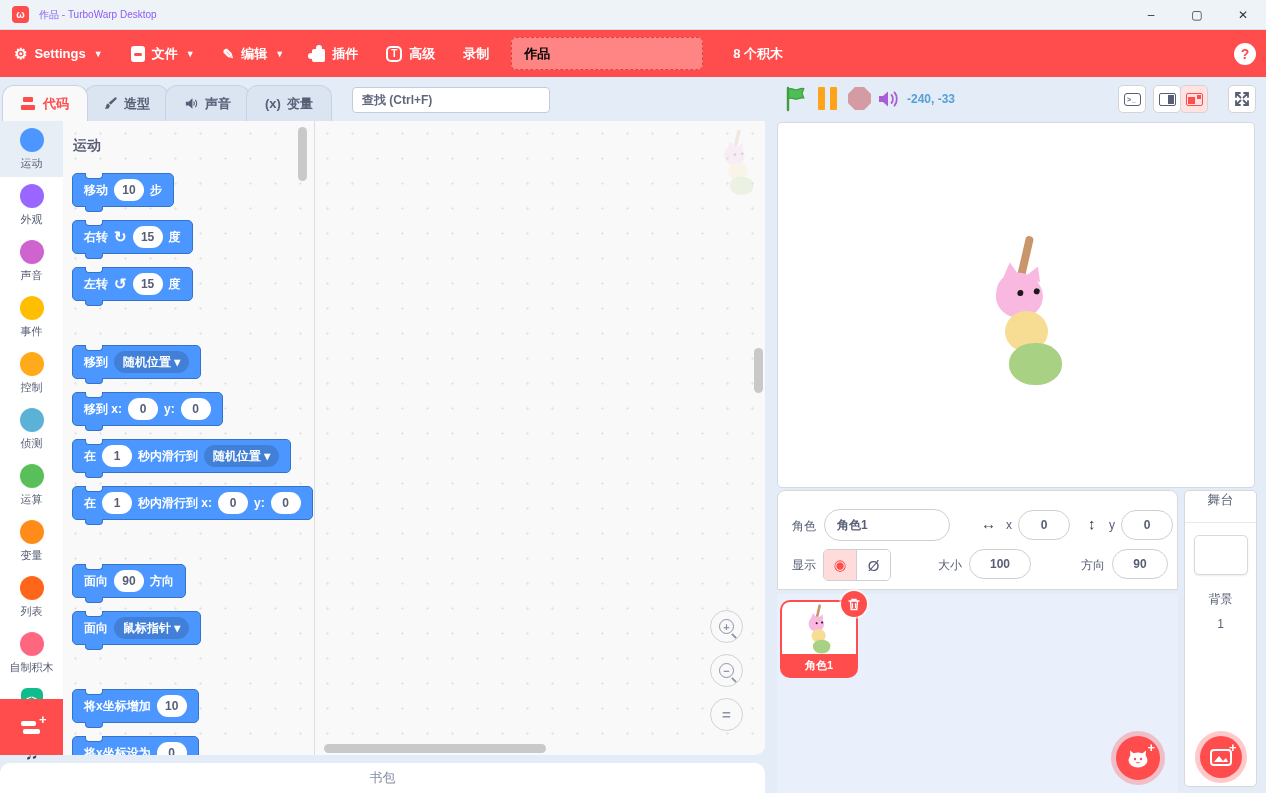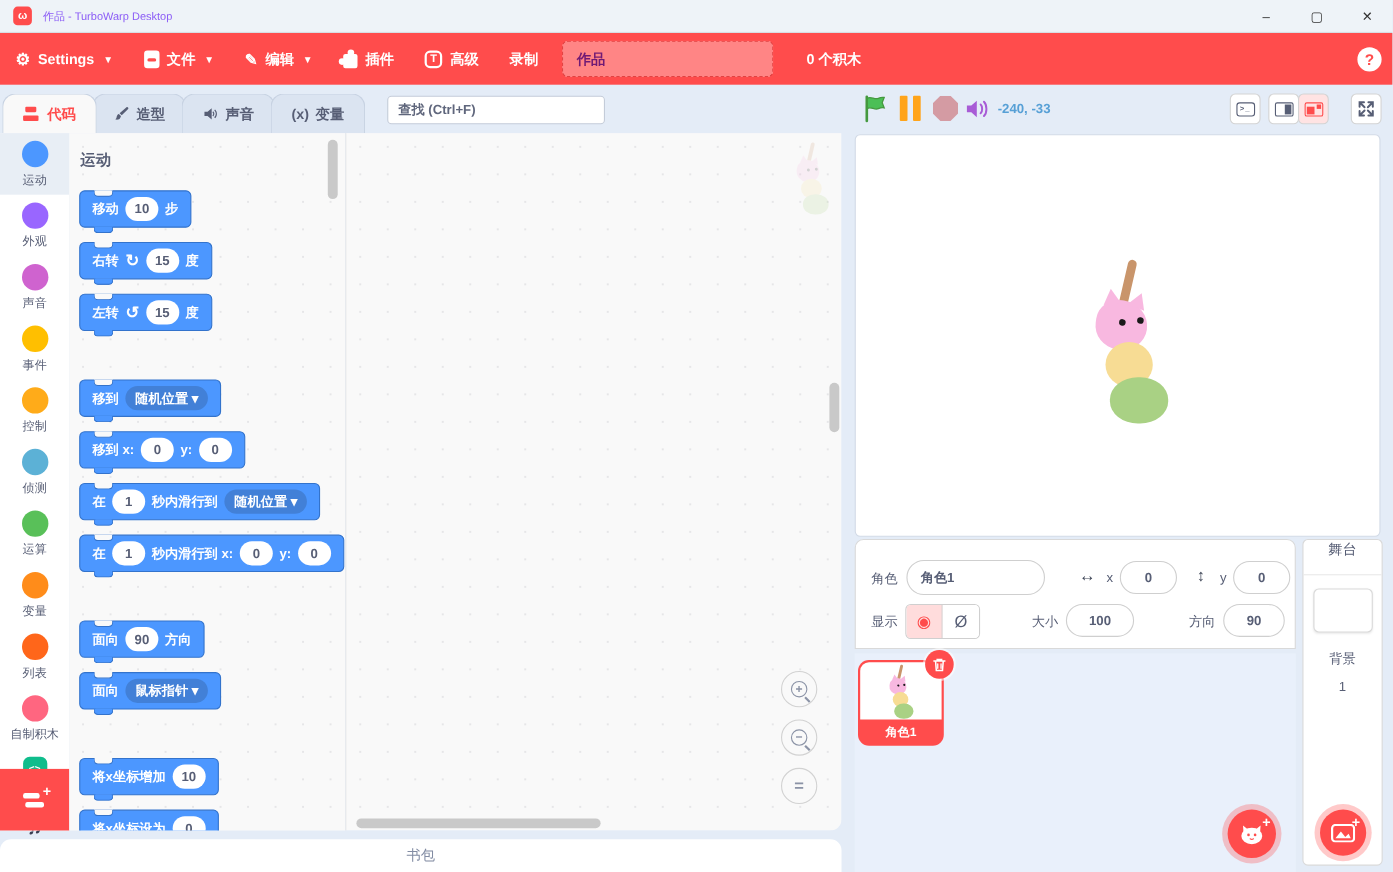--- a/index.html
+++ b/index.html
@@ -18,21 +18,21 @@
   .menu-item { display:flex; align-items:center; gap:7px; padding:0 14px; height:100%; font-size:13px; font-weight:bold; cursor:default; }
   .caret { font-size:9px; margin-left:1px; }
   .gear-glyph { font-size:15px; }
   .file-glyph { width:14px; height:16px; background:#fff; border-radius:3px; position:relative; }
   .file-glyph::after { content:""; position:absolute; left:3px; top:7px; width:8px; height:3px; background:#ff4c4c; border-radius:2px; }
   .pencil-glyph { font-size:14px; }
   .puzzle-glyph { width:13px; height:13px; background:#fff; border-radius:2px; position:relative; margin-top:3px; }
   .puzzle-glyph::before { content:""; position:absolute; top:-4px; left:4px; width:6px; height:6px; background:#fff; border-radius:50%; }
   .puzzle-glyph::after { content:""; position:absolute; left:-4px; top:4px; width:6px; height:6px; background:#fff; border-radius:50%; }
   .tw-glyph { width:16px; height:16px; border:2px solid #fff; border-radius:5px; display:flex; align-items:center; justify-content:center; font-size:10px; font-weight:bold; color:#fff; }
-  .project-input { margin-left:8px; width:192px; height:33px; background:#ff8585; border:1px dashed #e04343; border-radius:5px; color:#701a75; font-size:13px; font-weight:bold; padding:0 12px; outline:none; }
+  .project-input { margin-left:8px; width:192px; height:33px; background:#ff8585; border:1px dashed #e04343; border-radius:5px; color:#000000; font-size:13px; font-weight:bold; padding:0 12px; outline:none; }
   .project-input::placeholder { color:#fff; }
   .block-count { margin-left:30px; font-size:13px; font-weight:bold; }
   .help-btn { margin-left:auto; margin-right:10px; width:22px; height:22px; border-radius:50%; background:#fff; color:#ff4c4c; font-weight:bold; font-size:14px; display:flex; align-items:center; justify-content:center; }
 
   
   .left-editor { position:absolute; top:77px; left:0; width:765px; bottom:0; }
   .tabs { position:absolute; top:8px; left:2px; display:flex; align-items:flex-end; }
   .tab { height:36px; display:flex; align-items:center; gap:6px; padding:0 18px; font-size:13px; font-weight:bold; color:#575e75; background:#dbe4f1; border:1px solid #c7d2e2; border-bottom:none; border-radius:12px 12px 0 0; margin-right:-4px; }
   .tab.active { background:#f9f9f9; color:#ff4c4c; z-index:2; }
   .blocks-glyph { width:16px; height:13px; position:relative; }
@@ -172,21 +172,21 @@
     <span>插件</span>
   </div>
   <div class="menu-item">
     <span class="tw-glyph">T</span>
     <span>高级</span>
   </div>
   <div class="menu-item">
     <span>录制</span>
   </div>
   <input class="project-input" value="作品" style="">
-  <div class="block-count">0 个积木</div>
+  <div class="block-count">8 个积木</div>
   <div class="help-btn">?</div>
 </div>
 
 <div class="left-editor">
   <div class="tabs">
     <div class="tab active">
       <span class="blocks-glyph"></span>
       <span>代码</span>
     </div>
     <div class="tab">

